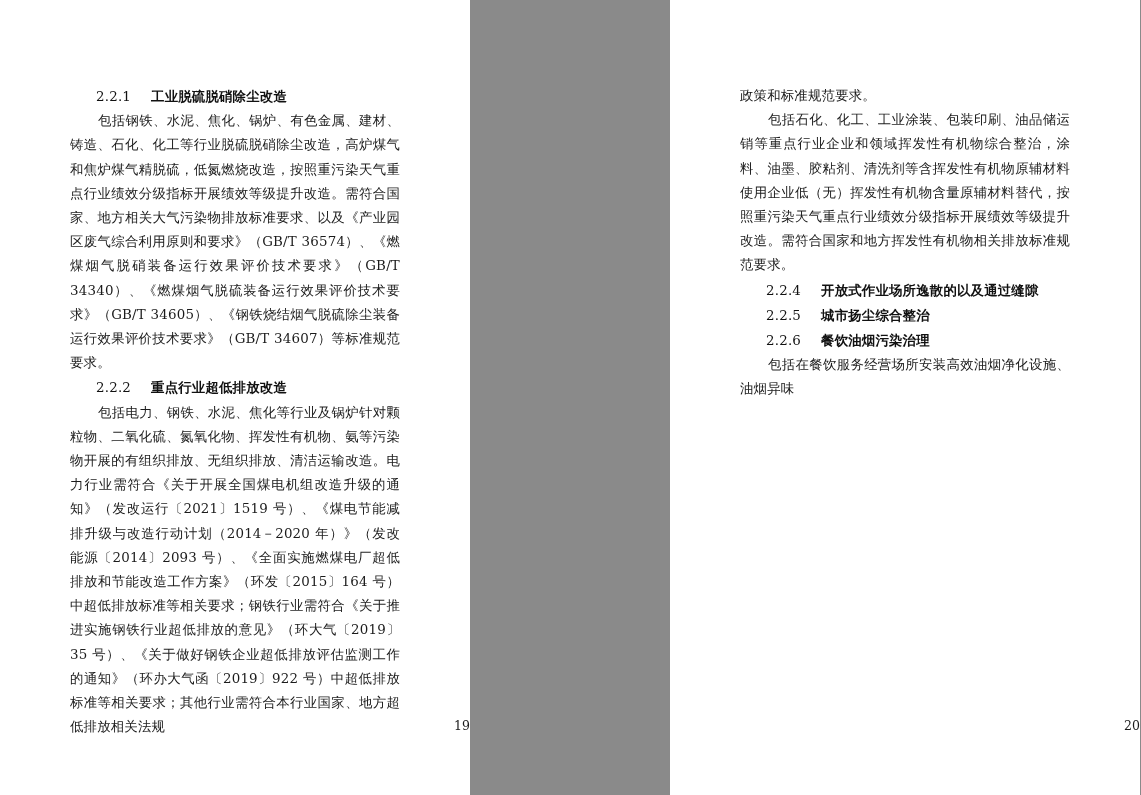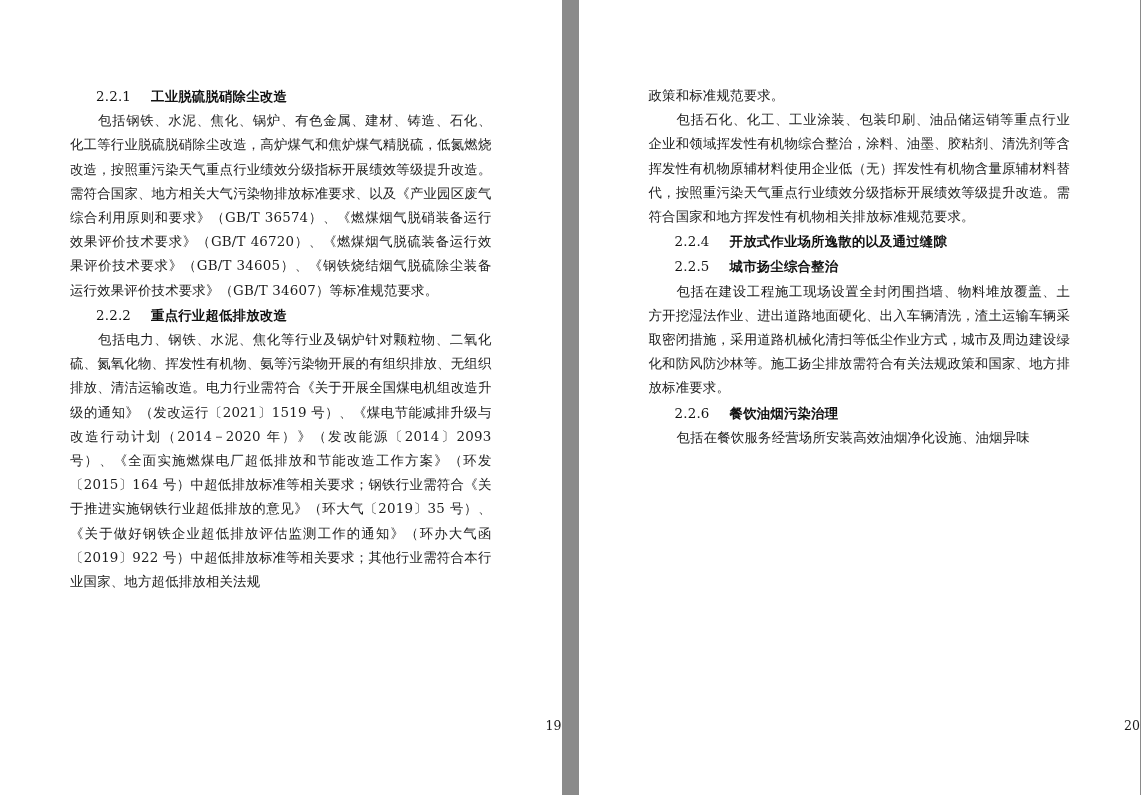--- a/index.html
+++ b/index.html
@@ -17,21 +17,21 @@
     height: 795px;
     background: #8a8a8a;
     display: flex;
     flex-direction: row;
     justify-content: space-between;
     align-items: flex-start;
   }
   .page {
     position: relative;
     background: #ffffff;
-    width: 562px;
+    width: 470px;
     height: 795px;
     box-sizing: border-box;
     padding: 84px 70px 30px 70px;
     overflow: hidden;
   }
   .page.left { margin-left: 0; }
   .page.right { margin-right: 1px; }
   .gutter {
     width: 17px;
     height: 795px;
@@ -86,21 +86,21 @@
 
 <div class="viewer">
 
   <div class="page left">
     <div class="content">
 
       <div class="heading">
         <span class="num">2.2.1</span><span class="ttl">工业脱硫脱硝除尘改造</span>
       </div>
 
-      <p class="para">包括钢铁、水泥、焦化、锅炉、有色金属、建材、铸造、石化、化工等行业脱硫脱硝除尘改造，高炉煤气和焦炉煤气精脱硫，低氮燃烧改造，按照重污染天气重点行业绩效分级指标开展绩效等级提升改造。需符合国家、地方相关大气污染物排放标准要求、以及《产业园区废气综合利用原则和要求》（GB/T 36574）、《燃煤烟气脱硝装备运行效果评价技术要求》（GB/T 46720）、《燃煤烟气脱硫装备运行效果评价技术要求》（GB/T 34605）、《钢铁烧结烟气脱硫除尘装备运行效果评价技术要求》（GB/T 34607）等标准规范要求。</p>
+      <p class="para">包括钢铁、水泥、焦化、锅炉、有色金属、建材、铸造、石化、化工等行业脱硫脱硝除尘改造，高炉煤气和焦炉煤气精脱硫，低氮燃烧改造，按照重污染天气重点行业绩效分级指标开展绩效等级提升改造。需符合国家、地方相关大气污染物排放标准要求、以及《产业园区废气综合利用原则和要求》（GB/T 36574）、《燃煤烟气脱硝装备运行效果评价技术要求》（GB/T 34340）、《燃煤烟气脱硫装备运行效果评价技术要求》（GB/T 34605）、《钢铁烧结烟气脱硫除尘装备运行效果评价技术要求》（GB/T 34607）等标准规范要求。</p>
 
       <div class="heading">
         <span class="num">2.2.2</span><span class="ttl">重点行业超低排放改造</span>
       </div>
 
       <p class="para">包括电力、钢铁、水泥、焦化等行业及锅炉针对颗粒物、二氧化硫、氮氧化物、挥发性有机物、氨等污染物开展的有组织排放、无组织排放、清洁运输改造。电力行业需符合《关于开展全国煤电机组改造升级的通知》（发改运行〔2021〕1519 号）、《煤电节能减排升级与改造行动计划（2014－2020 年）》（发改能源〔2014〕2093 号）、《全面实施燃煤电厂超低排放和节能改造工作方案》（环发〔2015〕164 号）中超低排放标准等相关要求；钢铁行业需符合《关于推进实施钢铁行业超低排放的意见》（环大气〔2019〕35 号）、《关于做好钢铁企业超低排放评估监测工作的通知》（环办大气函〔2019〕922 号）中超低排放标准等相关要求；其他行业需符合本行业国家、地方超低排放相关法规</p>
 
     </div>
     <div class="pagenum">19</div>
   </div>
@@ -117,21 +117,20 @@
 
       <div class="heading">
         <span class="num">2.2.4</span><span class="ttl">开放式作业场所逸散的以及通过缝隙</span>
       </div>
 
 
       <div class="heading">
         <span class="num">2.2.5</span><span class="ttl">城市扬尘综合整治</span>
       </div>
 
-      <p class="para">包括在建设工程施工现场设置全封闭围挡墙、物料堆放覆盖、土方开挖湿法作业、进出道路地面硬化、出入车辆清洗，渣土运输车辆采取密闭措施，采用道路机械化清扫等低尘作业方式，城市及周边建设绿化和防风防沙林等。施工扬尘排放需符合有关法规政策和国家、地方排放标准要求。</p>
 
       <div class="heading">
         <span class="num">2.2.6</span><span class="ttl">餐饮油烟污染治理</span>
       </div>
 
       <p class="para">包括在餐饮服务经营场所安装高效油烟净化设施、油烟异味</p>
 
     </div>
     <div class="pagenum">20</div>
   </div>

